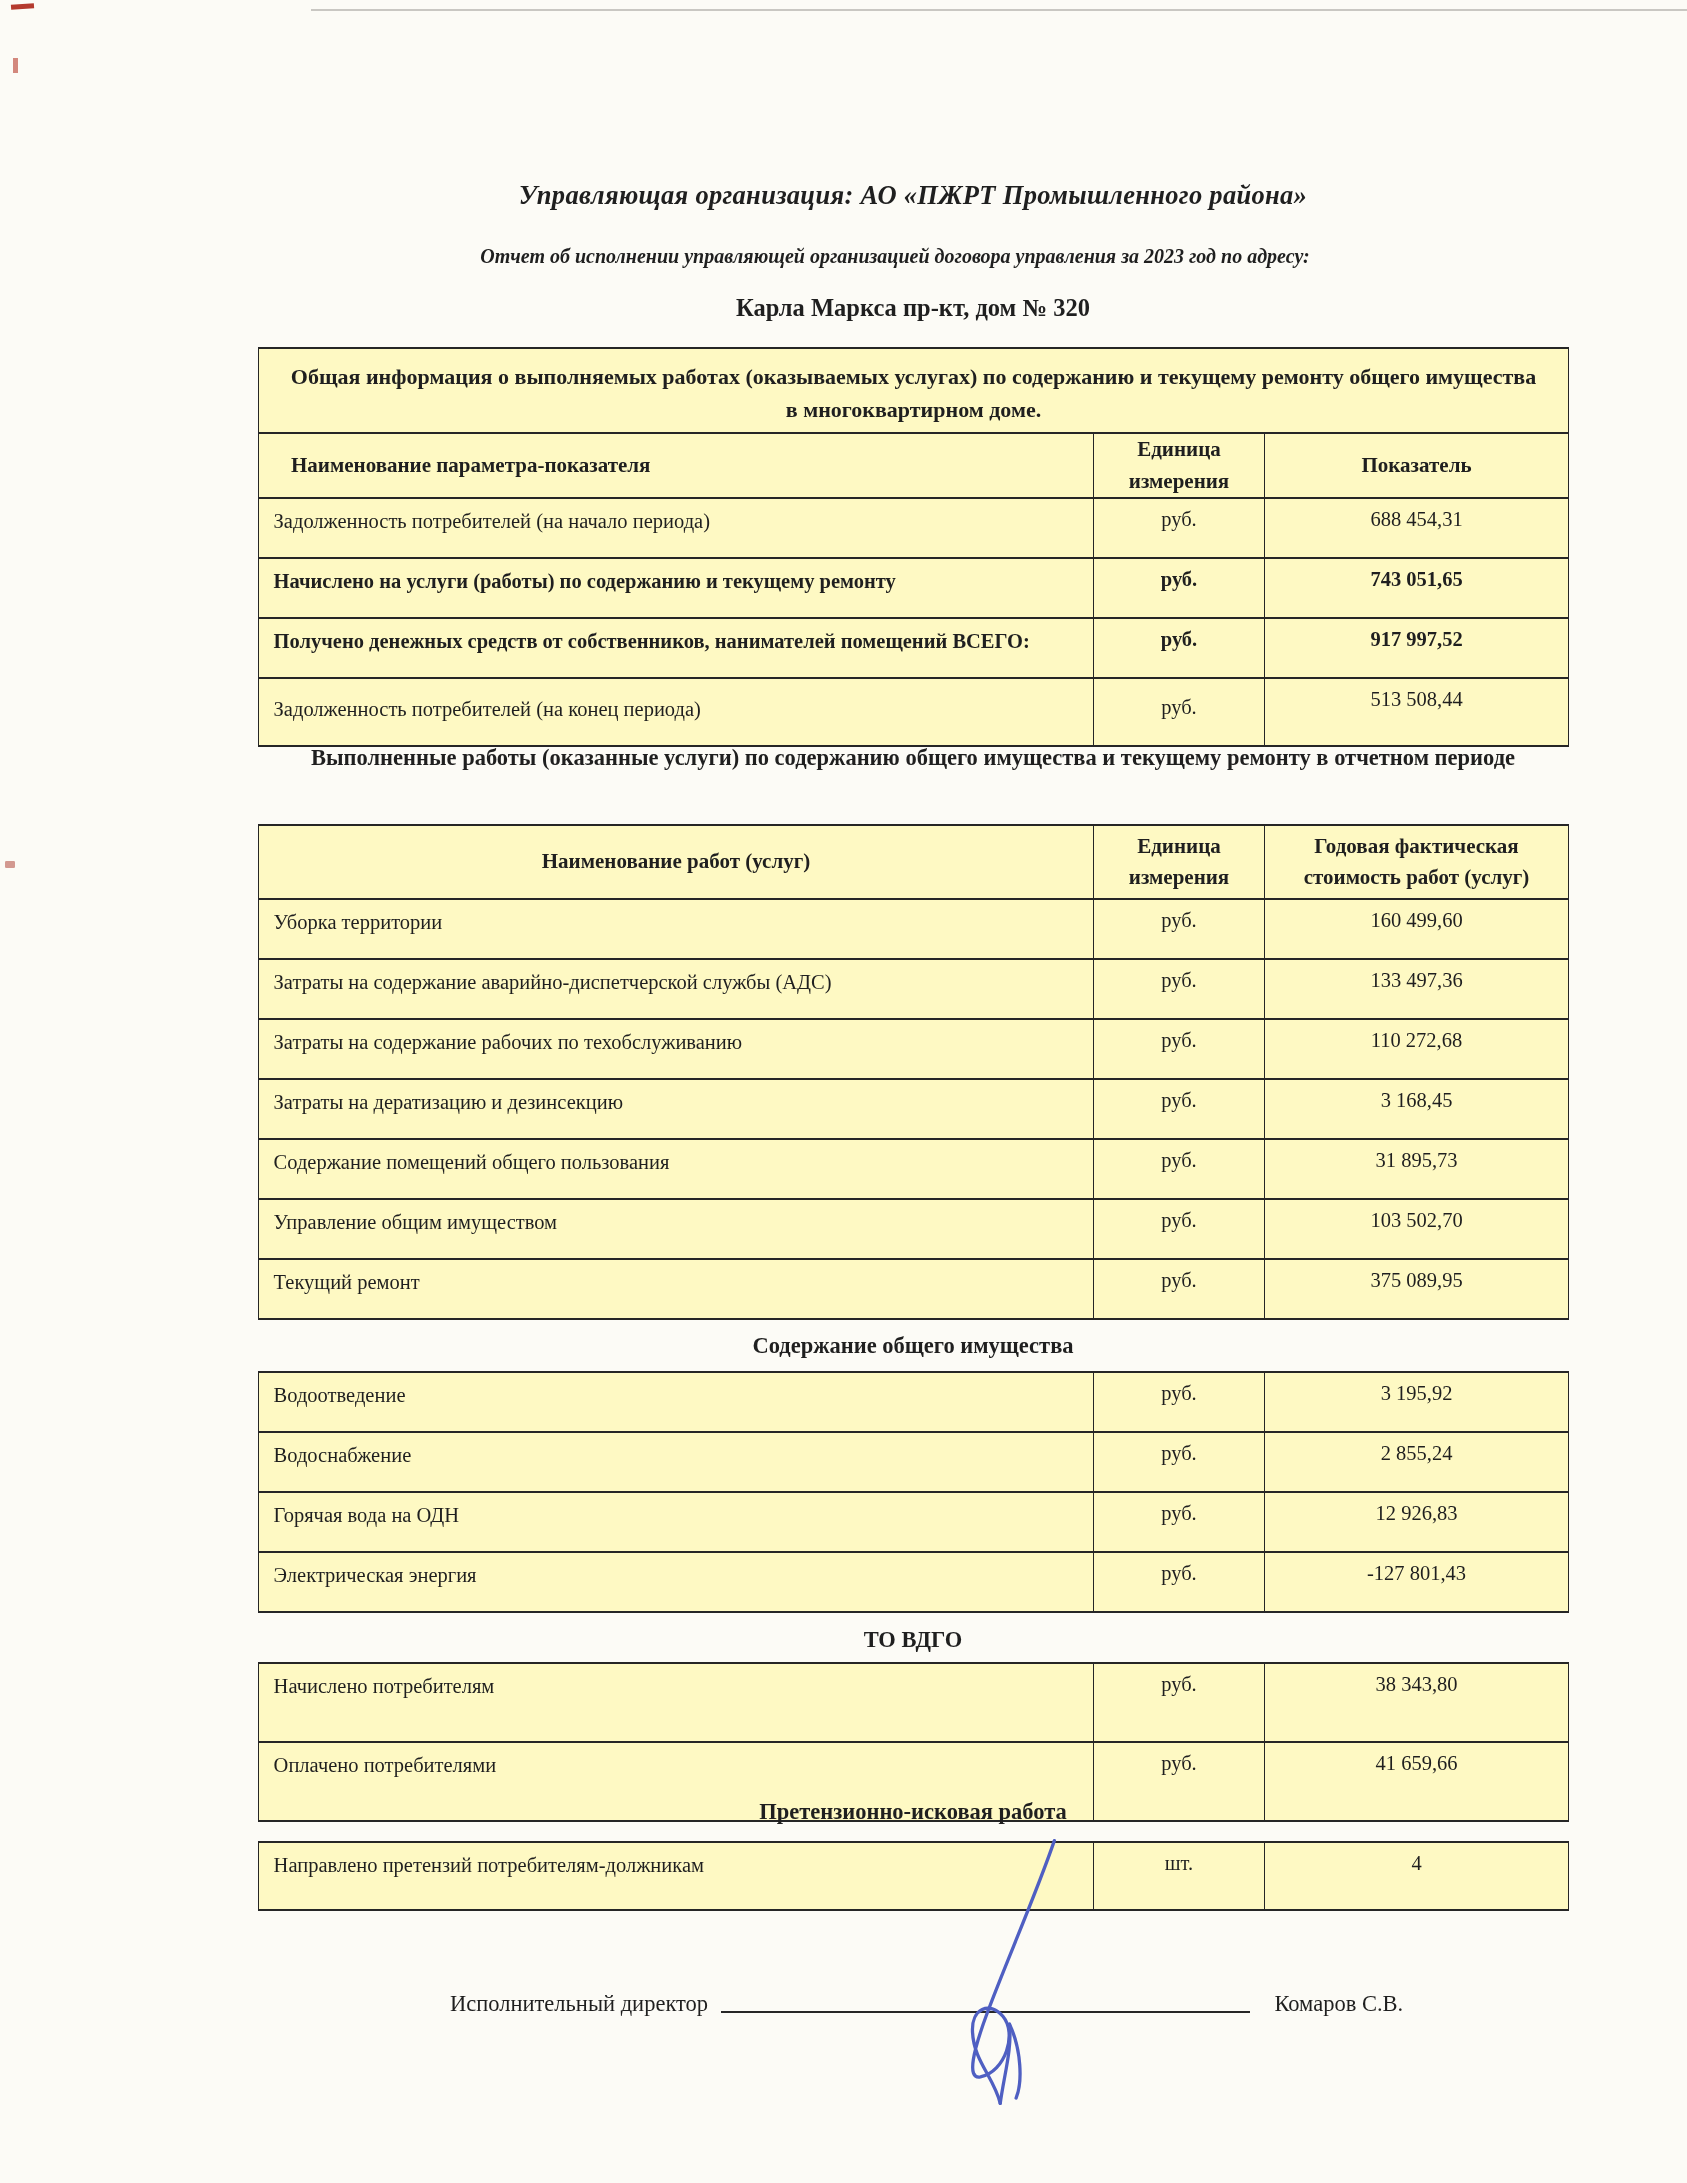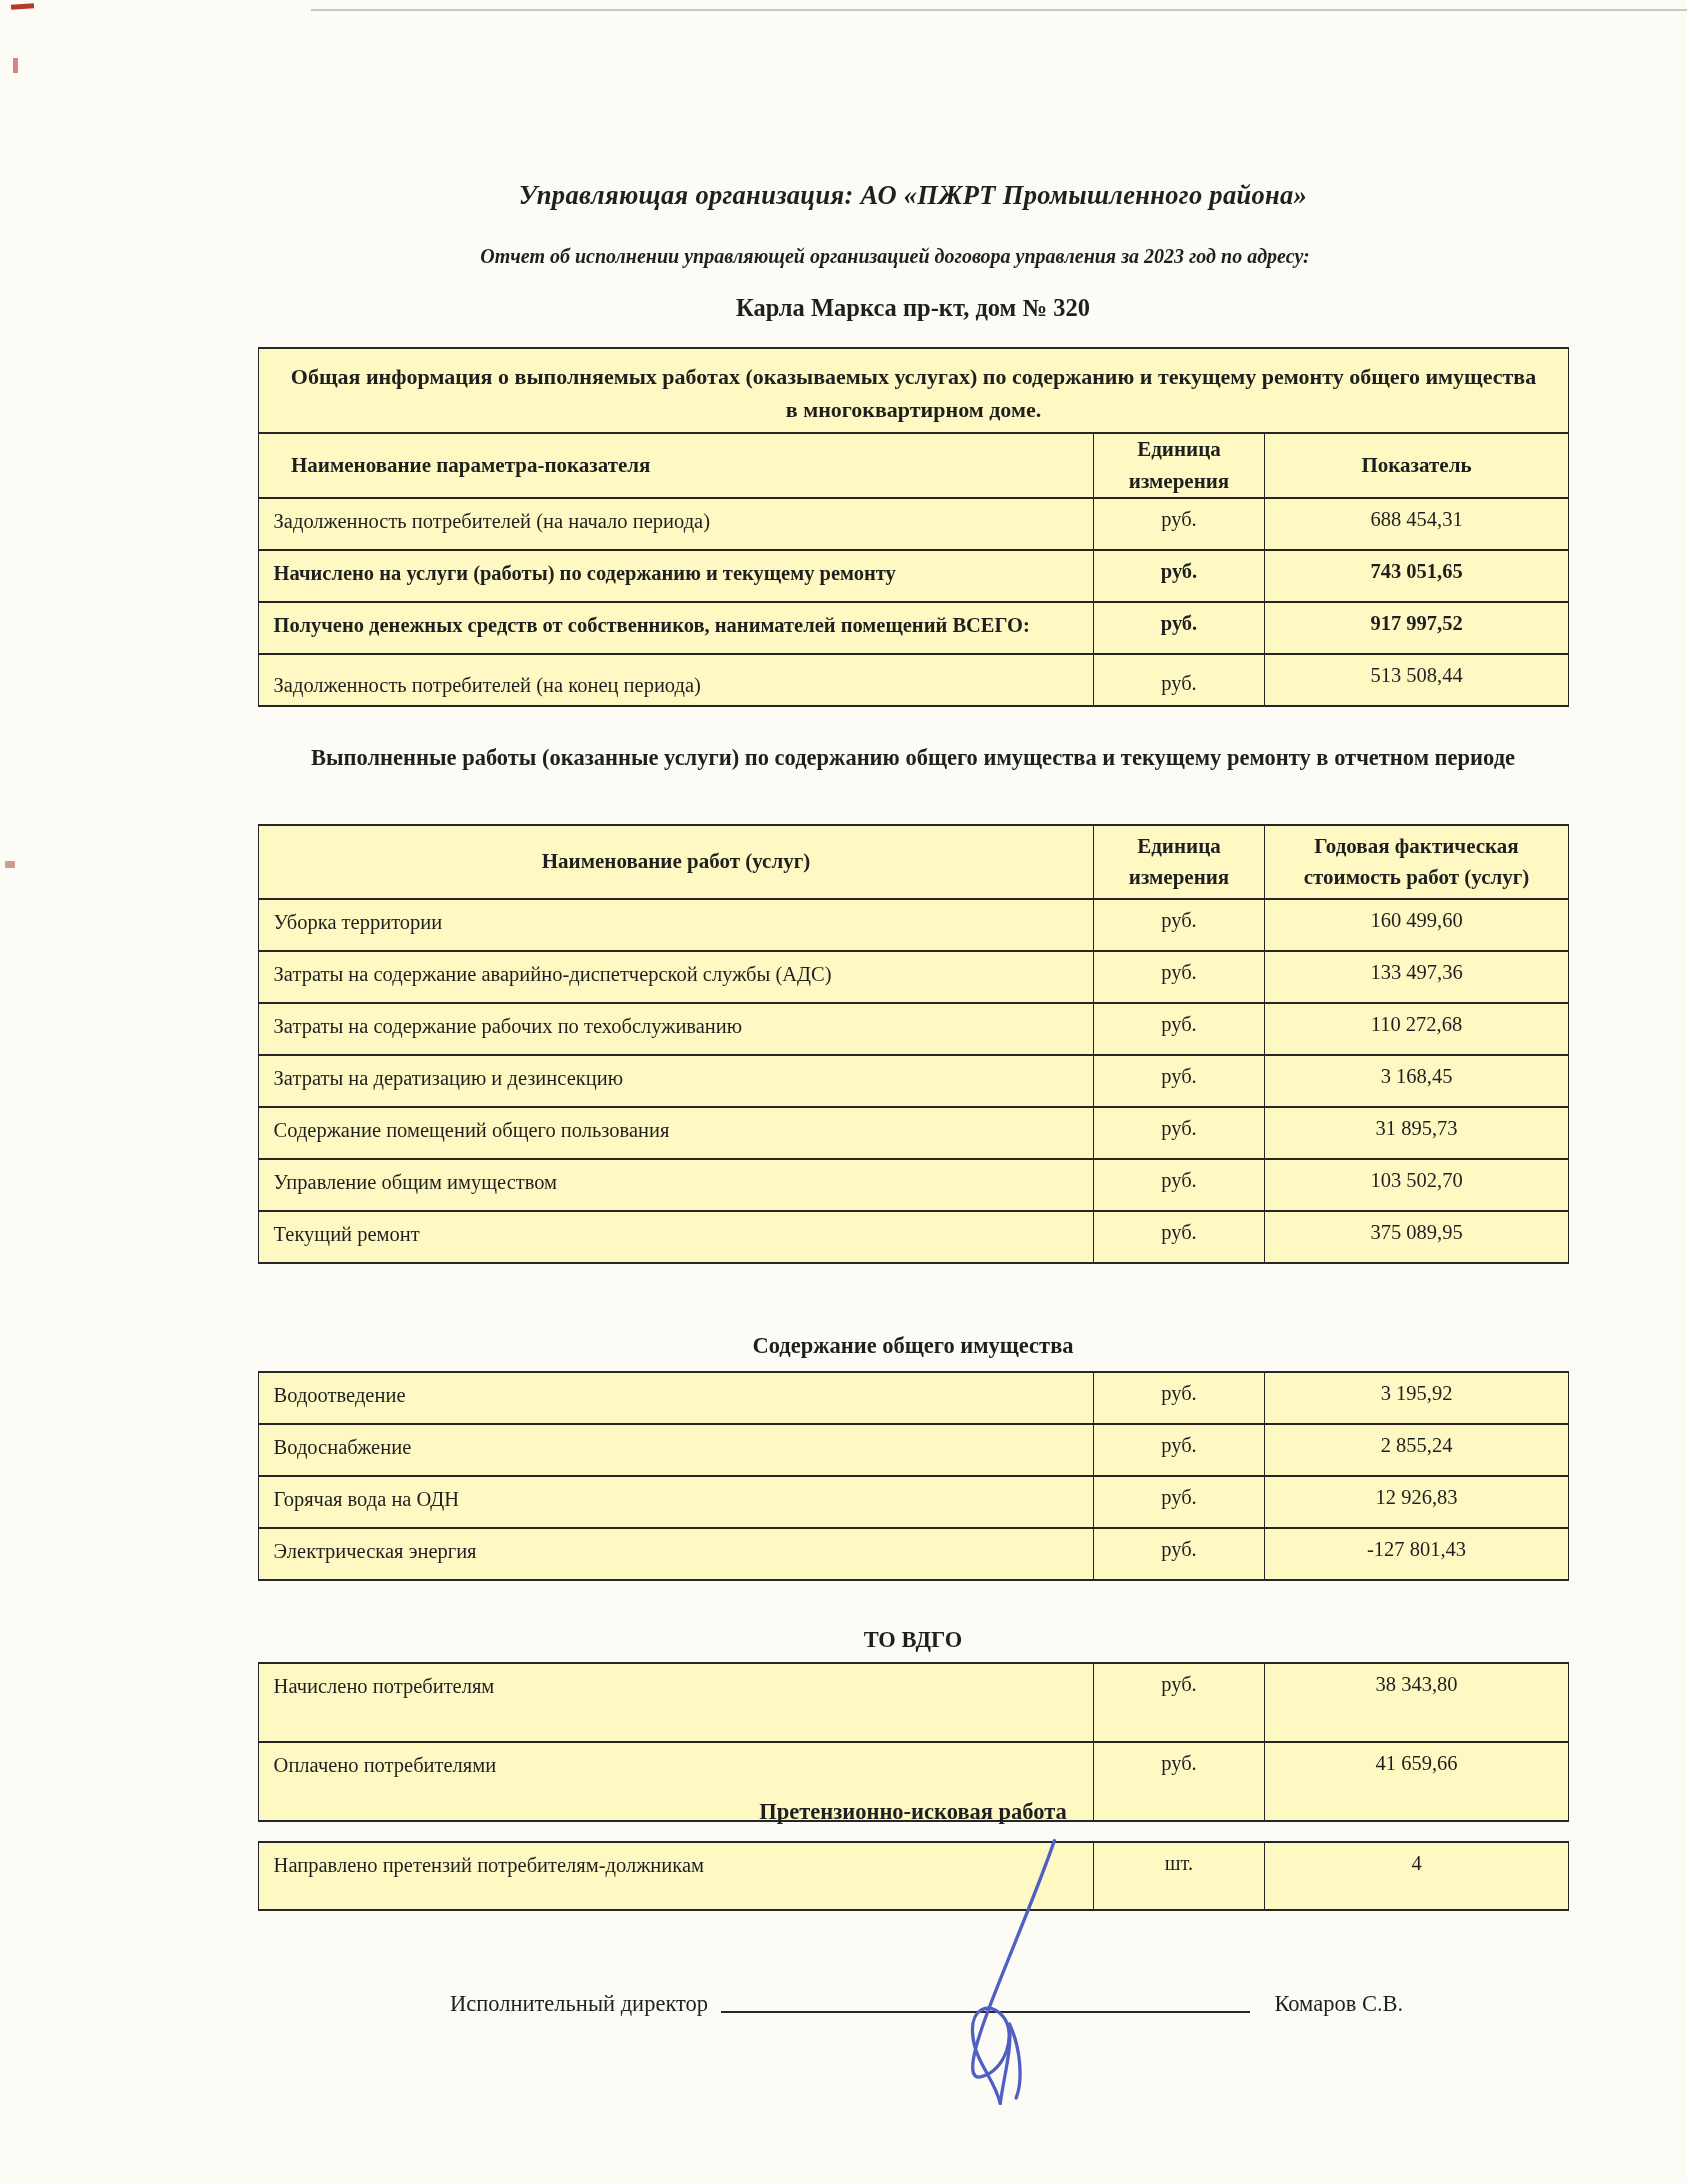--- a/index.html
+++ b/index.html
@@ -43,23 +43,23 @@
     font-size:22px;font-weight:bold;text-align:center;
     padding:10.6px 26.5px 6.6px 26.5px;line-height:1.5;height:81px;box-sizing:border-box;
     vertical-align:top;
   }
   .hdr td{font-weight:bold;font-size:21px;vertical-align:middle;line-height:1.5;}
   .hdr .h-left{text-align:left;padding-left:32px;}
   .hdr .h-center{text-align:center;}
   .t1-hdr{height:64px;}
   .t2-hdr{height:74px;padding-left:37px;}
 
-  tr.r{height:52px;margin-top:16px;}
+  tr.r{height:60px;margin-top:16px;}
   tr.r2{height:79px;}
-  tr.r-last{height:52px;}
+  tr.r-last{height:68px;}
   tr.r-small{height:68px;}
   td.c-name{font-size:20.5px;text-align:left;padding:8.6px 13.2px 0 14.6px;line-height:1.35;}
   td.c-unit{font-size:20.5px;text-align:center;padding-top:8.6px;}
   td.c-val{font-size:20.5px;text-align:center;padding-top:8.6px;}
   tr.bold-row td{font-weight:bold;}
 
   .section-title{
     position:absolute;left:258px;width:1310px;
     font-size:22.5px;font-weight:bold;text-align:center;line-height:1.6;
     padding:0 20px;box-sizing:border-box;

